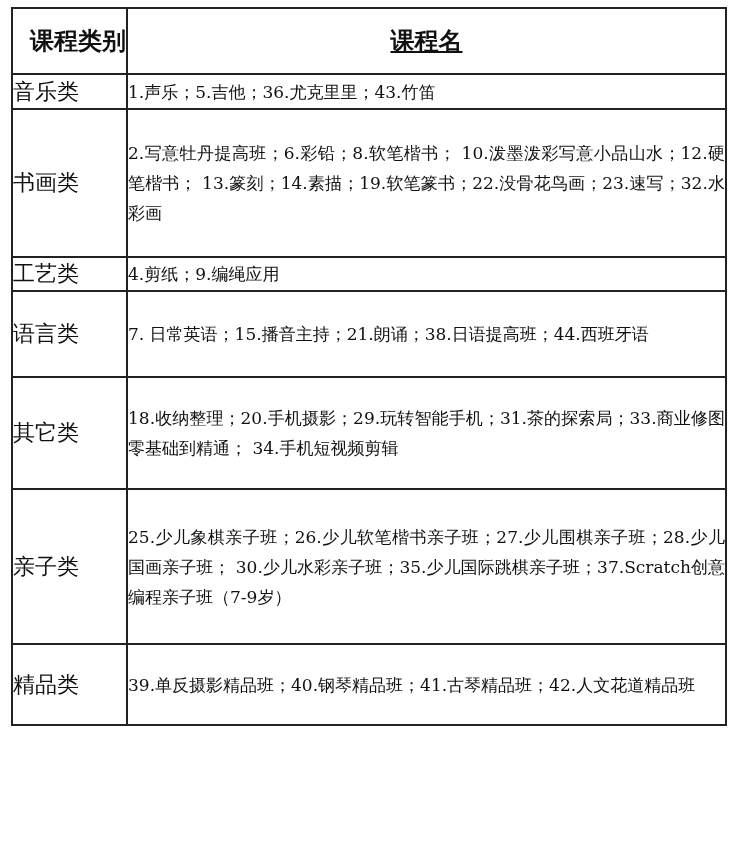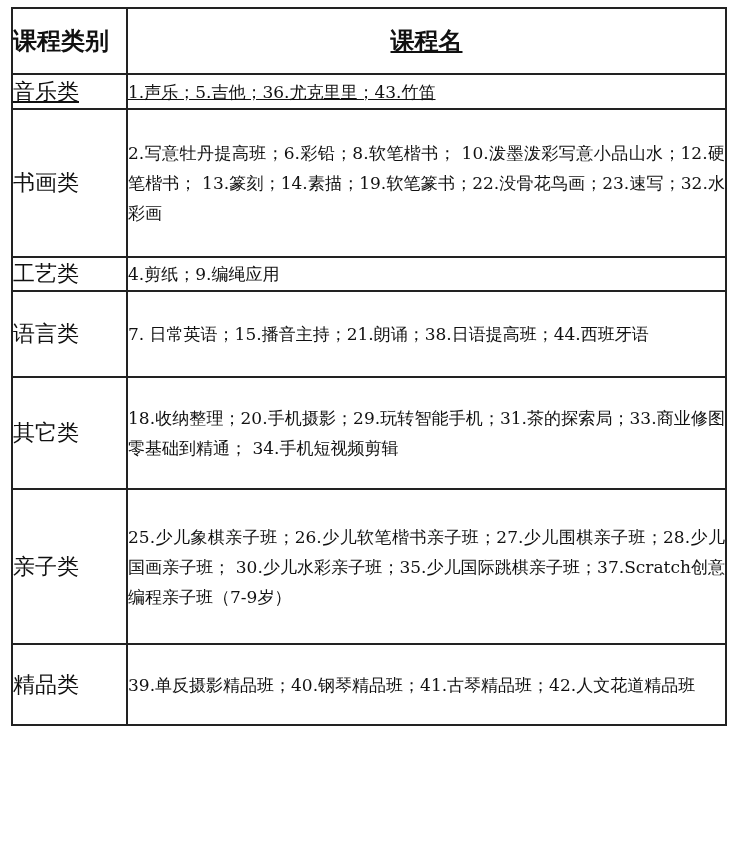--- a/index.html
+++ b/index.html
@@ -4,26 +4,26 @@
 <style>
   html, body { margin:0; padding:0; background:#ffffff; }
   body { width:737px; height:862px; position:relative; overflow:hidden;
          font-family:"DejaVu Sans", "Liberation Sans", sans-serif; color:#111; }
   table.courses { position:absolute; left:11px; top:7px; width:714px;
          border-collapse:collapse; table-layout:fixed; }
   table.courses td, table.courses th { border:2px solid #222; vertical-align:middle; padding:0; }
   col.c1 { width:115px; }
   col.c2 { width:599px; }
   th { font-weight:bold; font-size:24px; line-height:30px; }
-  th.h1 { text-align:left; padding:2px 8px;margin-left:18px; }
+  th.h1 { text-align:right; padding:2px 8px;margin-left:18px; }
   th.h2 { text-align:center; vertical-align:top; padding-top:2px;text-decoration:underline; }
   td.cat { font-size:22px; padding-left:3px; letter-spacing:0px; }
   td.names { font-size:17px; line-height:30px; padding:3px 3px 3px 2px;
              text-align:justify; font-family:"DejaVu Serif","Liberation Serif", serif; }
-  tr.r-music td { height:33px;text-decoration:underline; }
+  tr.r-music td { height:33px; }
   tr.r-art td { height:146px; }
   tr.r-craft td { height:32px;margin-top:45px; }
   tr.r-health td { height:85px; }
   tr.r-lang td { height:84px; }
   tr.r-other td { height:110px; }
   tr.r-family td { height:153px; }
   tr.r-premium td { height:79px; }
   tr.r-head th { height:64px; }
 </style>
 </head>

